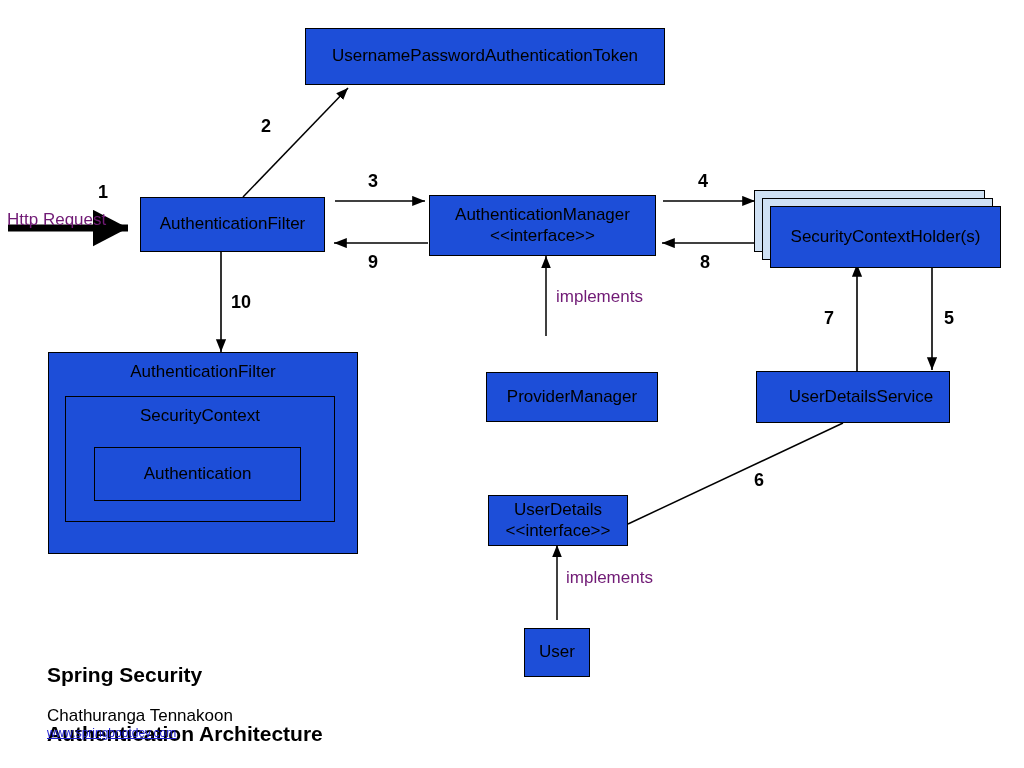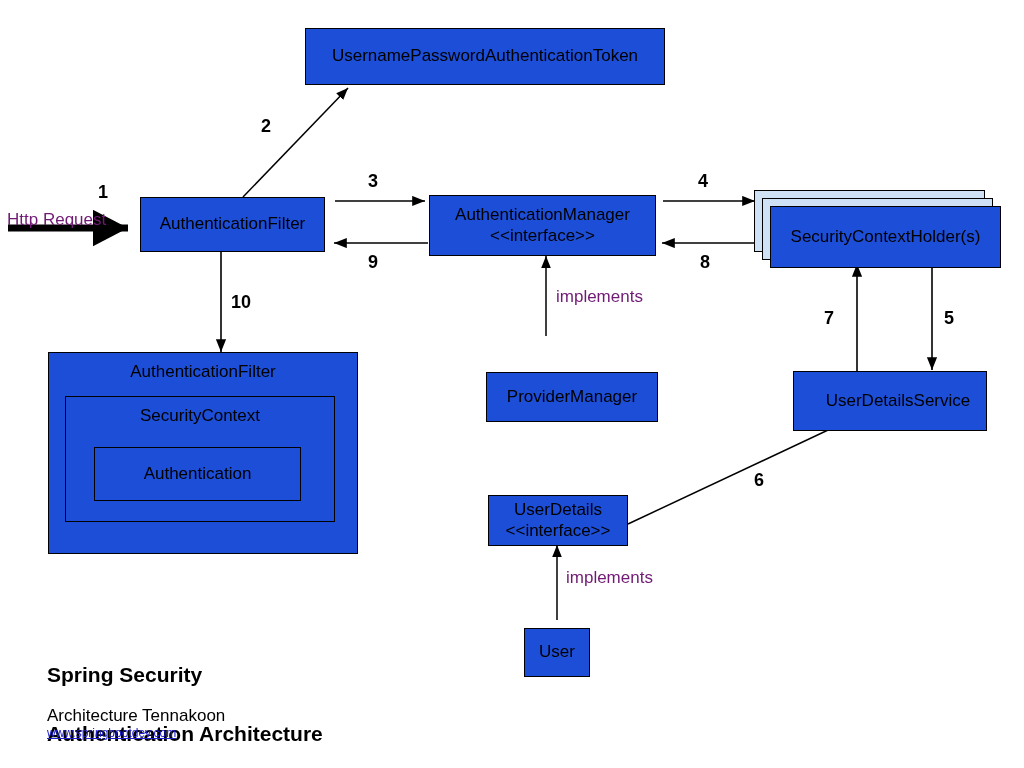--- a/index.html
+++ b/index.html
@@ -145,21 +145,21 @@
   <div class="stack-ghost" style="left:754px; top:190px; width:231px; height:62px;"></div>
   <div class="stack-ghost" style="left:762px; top:198px; width:231px; height:62px;"></div>
   <div class="node" style="left:770px; top:206px; width:231px; height:62px;">
     <span>SecurityContextHolder(s)</span>
   </div>
 
   <div class="node" style="left:486px; top:336px; width:172px; height:50px;margin-top:36px;">
     <span>ProviderManager</span>
   </div>
 
-  <div class="node" style="left:793px; top:371px; width:194px; height:60px;padding-left:16px;">
+  <div class="node" style="left:756px; top:371px; width:194px; height:52px;padding-left:16px;">
     <span>UserDetailsService</span>
   </div>
 
   <div class="node" style="left:488px; top:495px; width:140px; height:51px;">
     <span>UserDetails
 &lt;&lt;interface&gt;&gt;</span>
   </div>
 
   <div class="node" style="left:524px; top:628px; width:66px; height:49px;">
     <span>User</span>
@@ -191,16 +191,16 @@
   <span class="step-num" style="left:754px; top:470px;">6</span>
   <span class="step-num" style="left:824px; top:308px;">7</span>
   <span class="step-num" style="left:700px; top:252px;">8</span>
   <span class="step-num" style="left:368px; top:252px;">9</span>
   <span class="step-num" style="left:231px; top:292px;">10</span>
 
   <div class="title-block">
     <div>Spring Security</div>
     <div>Authentication Architecture</div>
   </div>
-  <span class="author">Architecture Tennakoon</span>
+  <span class="author">Chathuranga Tennakoon</span>
   <span class="site-link">www.springbootdev.com</span>
 
 </div>
 
 </body></html>

